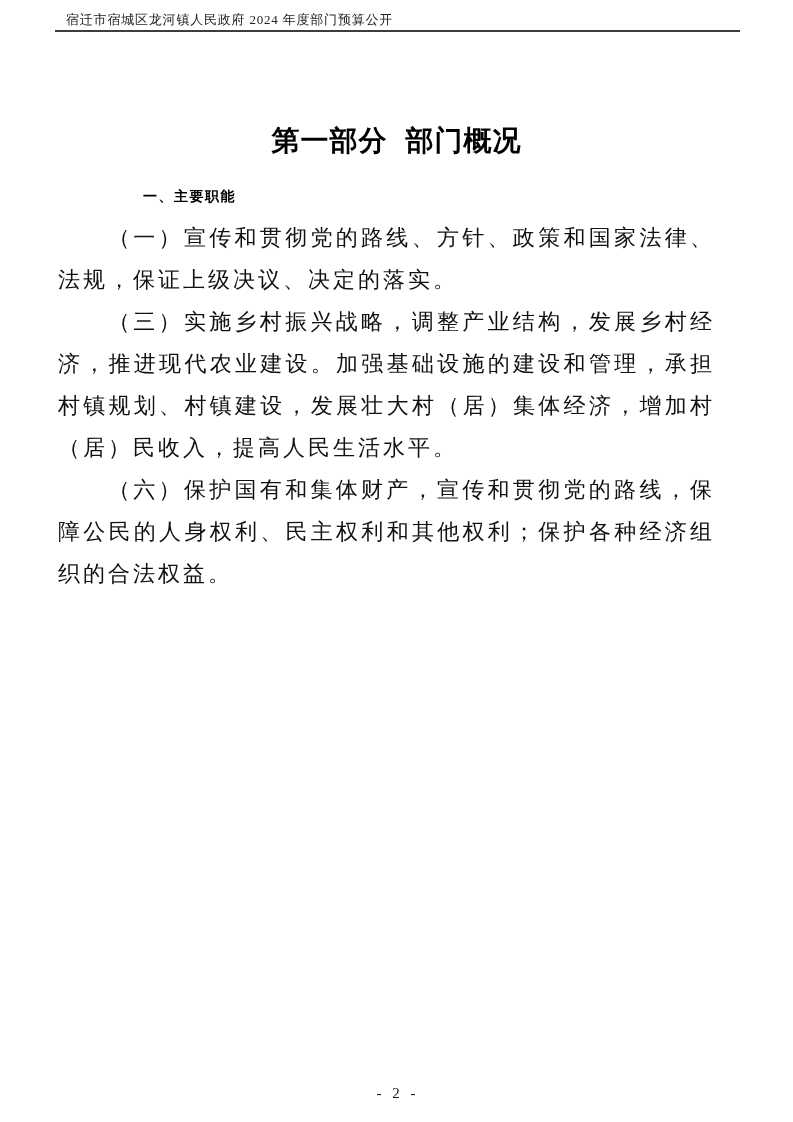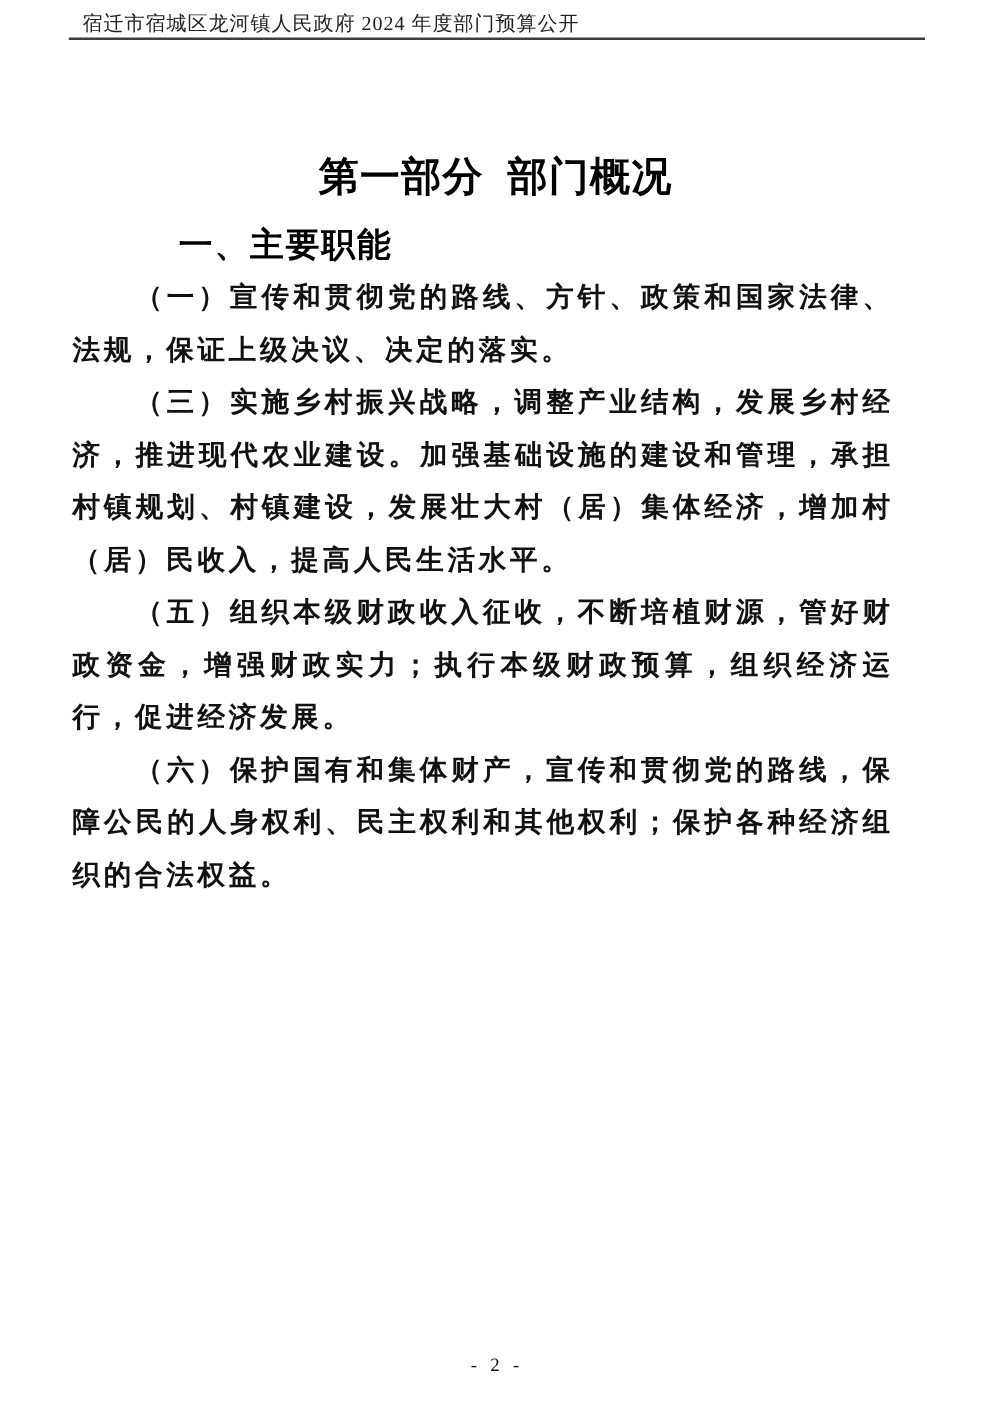--- a/index.html
+++ b/index.html
@@ -19,58 +19,57 @@
   .header {
     position: absolute;
     left: 55px;
     top: 12px;
     width: 685px;
     border-bottom: 2px solid #3d3d3d;
     padding-bottom: 2px;
   }
   .header-text {
     margin-left: 11px;
-    font-size: 16px;
+    font-size: 13px;
     line-height: 16px;
     letter-spacing: 0.8px;
     color: #222222;
     white-space: nowrap;
   }
   .doc-title {
     position: absolute;
     left: 0;
     top: 124px;
     width: 793px;
     margin: 0;
     text-align: center;
-    font-size: 32px;
+    font-size: 28px;
     line-height: 34px;
     font-weight: bold;
     letter-spacing: 1px;
     word-spacing: 10px;
     color: #000000;
   }
   .section-heading {
     position: absolute;
     left: 143px;
     top: 184px;
     margin: 0;
-    font-size: 27px;
+    font-size: 14px;
     line-height: 25px;
     font-weight: bold;
     letter-spacing: 1.5px;
     color: #000000;
     white-space: nowrap;
   }
   .paragraphs {
     position: absolute;
     left: 58px;
     top: 217px;
     width: 657px;
-    font-weight: bold;
   }
   .paragraphs p {
     margin: 0;
     font-size: 22px;
     line-height: 42px;
     letter-spacing: 3px;
     text-indent: 50px;
     text-align: justify;
     text-align-last: left;
     color: #111111;
@@ -99,21 +98,20 @@
     <div class="header-text">宿迁市宿城区龙河镇人民政府 2024 年度部门预算公开</div>
   </div>
 
   <h1 class="doc-title">第一部分 部门概况</h1>
 
   <h2 class="section-heading">一、主要职能</h2>
 
   <div class="paragraphs">
     <p>（一）宣传和贯彻党的路线、方针、政策和国家法律、法规，保证上级决议、决定的落实。</p>
     <p>（三）实施乡村振兴战略，调整产业结构，发展乡村经济，推进现代农业建设。加强基础设施的建设和管理，承担村镇规划、村镇建设，发展壮大村（居）集体经济，增加村（居）民收入，提高人民生活水平。</p>
-    <p>（五）组织本级财政收入征收，不断培植财源，管好财政资金，增强财政实力；执行本级财政预算，组织经济运行，促进经济发展。</p>
     <p>（六）保护国有和集体财产，宣传和贯彻党的路线，保障公民的人身权利、民主权利和其他权利；保护各种经济组织的合法权益。</p>
   </div>
 
   <div class="footer">
     <span class="page-number">- 2 -</span>
   </div>
 
 </div>
 
 </body></html>

